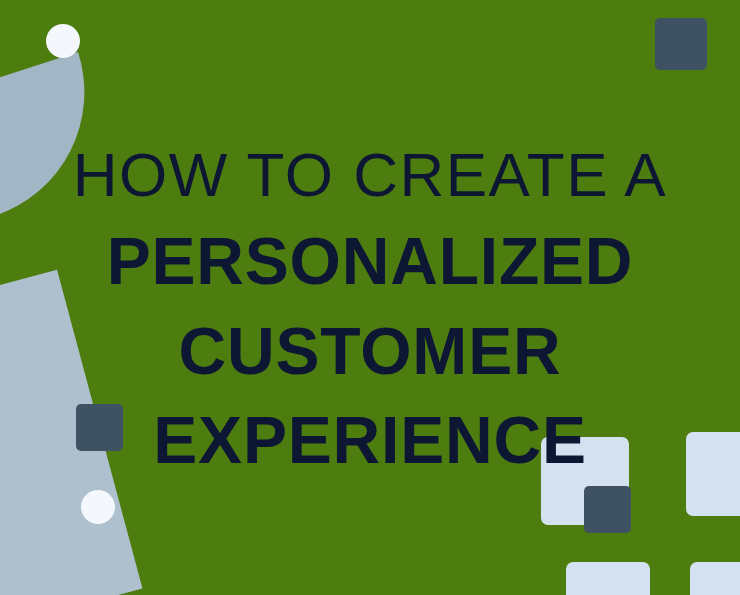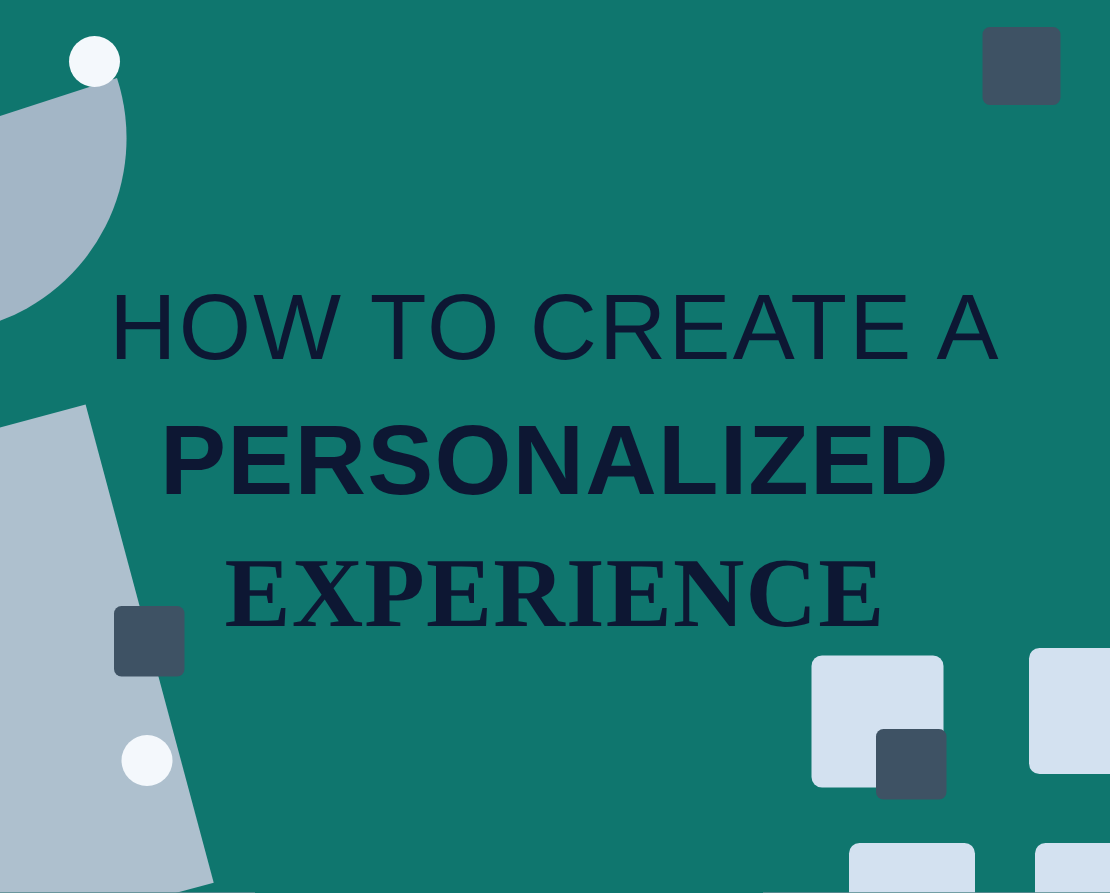--- a/index.html
+++ b/index.html
@@ -5,21 +5,21 @@
   html, body {
     margin: 0;
     padding: 0;
     background: #8a9aa8;
   }
   #poster {
     position: relative;
     width: 740px;
     height: 595px;
     overflow: hidden;
-    background: #0f766e;
+    background: #4d7c0f;
     font-family: "Liberation Sans", sans-serif;
   }
 
   
   .deco { position: absolute; }
 
   
   .wedge-tl {
     left: -52px;
     top: 52px;
@@ -89,21 +89,21 @@
     font-weight: 400;
     letter-spacing: 1.5px;
     margin-bottom: 24px;
   }
   .line-bold {
     font-size: 66px;
     font-weight: 700;
     letter-spacing: 0.8px;
     margin-bottom: 24px;
   }
-  .line-bold.last { margin-bottom: 4px; font-family: Liberation Serif, serif; }
+  .line-bold.last { margin-bottom: 4px; }
 </style>
 </head>
 <body>
 
 <div id="poster">
 
   <div class="deco wedge-tl"></div>
   <div class="deco rect-rot"></div>
 
   <div class="deco circle circle-tl"></div>
@@ -114,16 +114,17 @@
   <div class="deco sq-light sq-light-c"></div>
   <div class="deco sq-light sq-light-d"></div>
 
   <div class="deco sq-dark sq-dark-tr"></div>
   <div class="deco sq-dark sq-dark-ml"></div>
   <div class="deco sq-dark sq-dark-br"></div>
 
   <div id="title-block">
     <div class="title-line line-regular">HOW TO CREATE A</div>
     <div class="title-line line-bold">PERSONALIZED</div>
+    <div class="title-line line-bold">CUSTOMER</div>
     <div class="title-line line-bold last">EXPERIENCE</div>
   </div>
 
 </div>
 
 </body></html>

